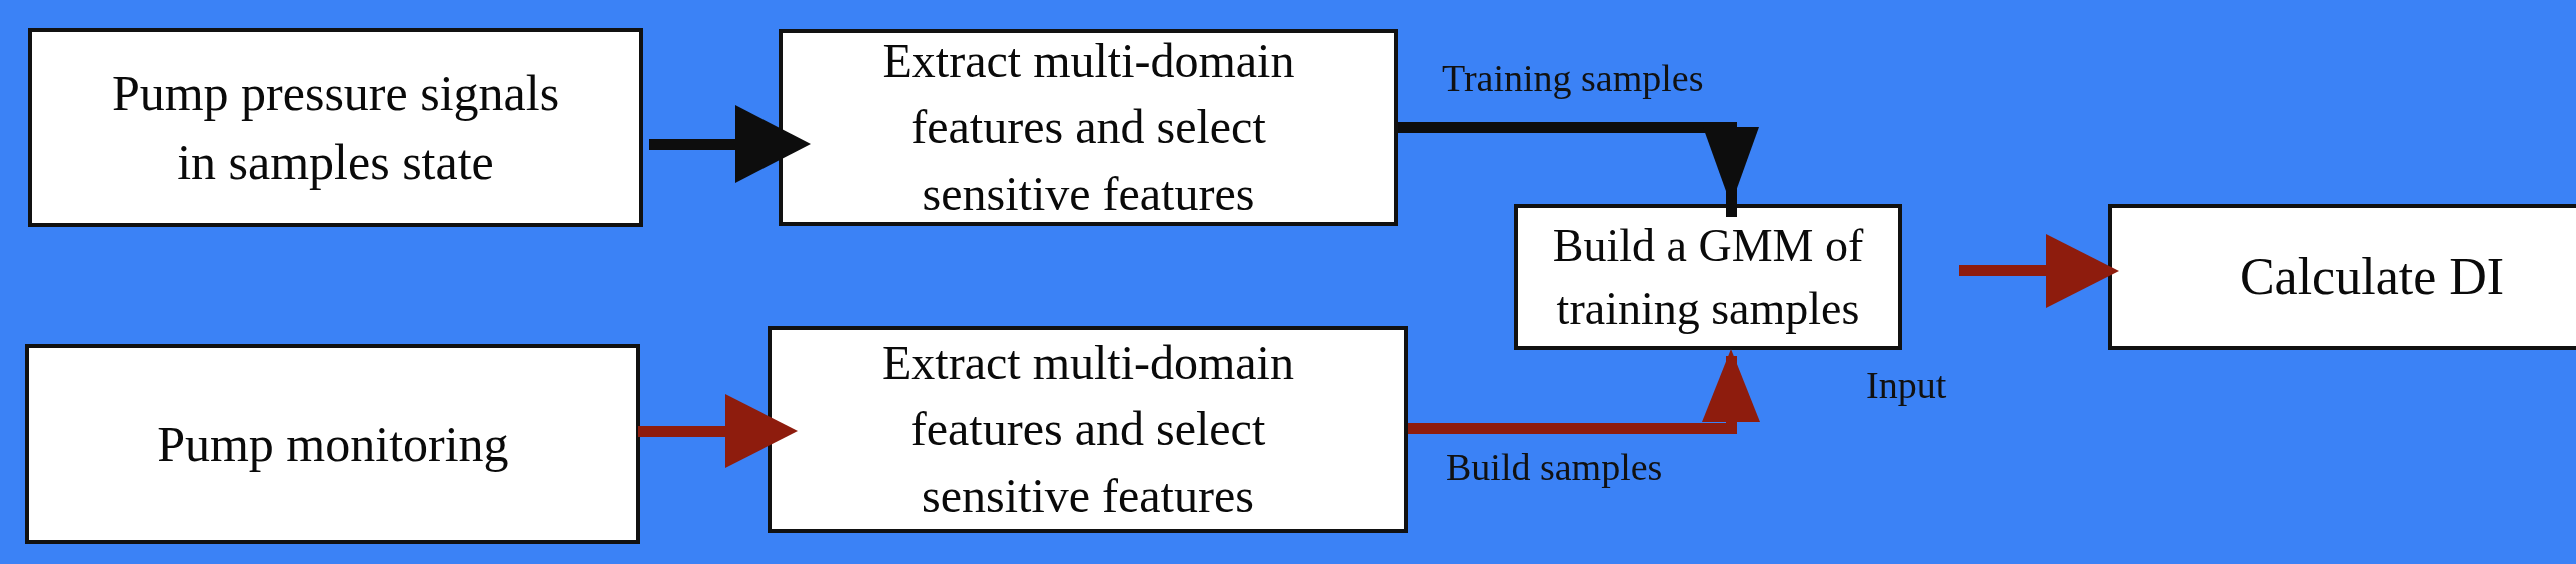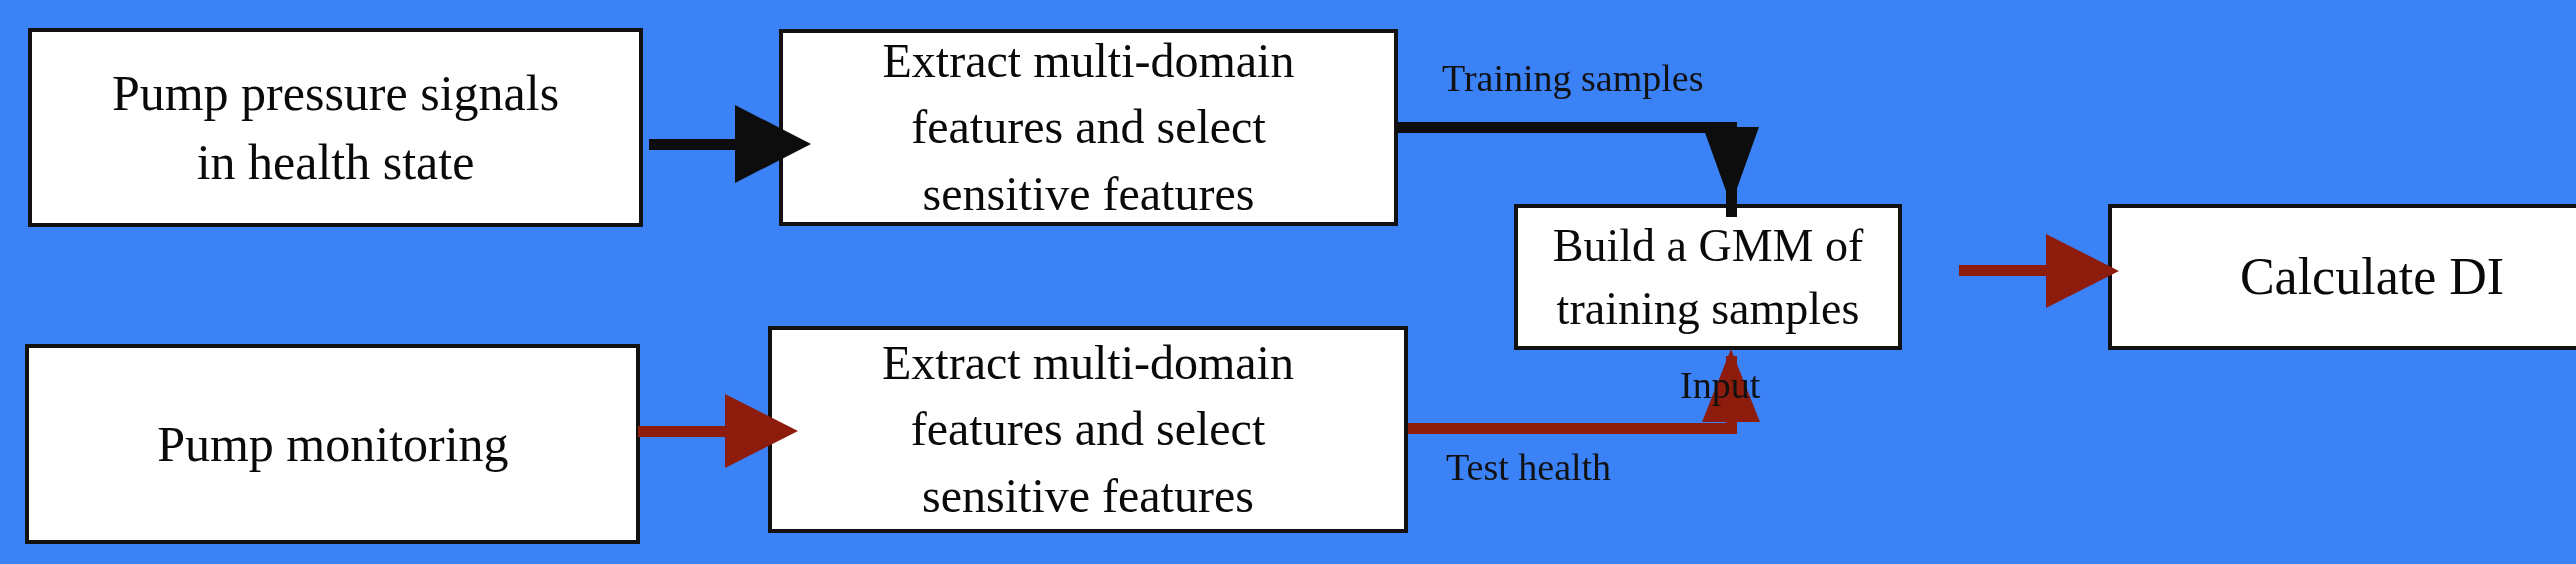--- a/index.html
+++ b/index.html
@@ -82,31 +82,31 @@
   
   .edge-label{
     position:absolute;
     color:#111111;
     white-space:nowrap;
     font-size:38px;
     line-height:1;
   }
   #lbl-training{left:1442px; top:59px;}
   #lbl-test    {left:1446px; top:448px;}
-  #lbl-input   {left:1680px; top:366px;text-align:center;}
+  #lbl-input   {left:1866px; top:366px;text-align:center;}
 </style>
 </head>
 <body>
 
 <div id="canvas">
 
   <div class="node" id="box-health">
     <span class="txt">
       <span>Pump pressure signals</span><br>
-      <span>in health state</span>
+      <span>in samples state</span>
     </span>
   </div>
 
   <div class="node" id="box-extract1">
     <span class="txt">
       <span>Extract multi-domain</span><br>
       <span>features and select</span><br>
       <span>sensitive features</span>
     </span>
   </div>
@@ -147,17 +147,17 @@
   <div class="head head-right-red" id="a3-head"></div>
 
   <div class="seg seg-h red" id="a4-shaft-h"></div>
   <div class="seg seg-v red" id="a4-shaft-v"></div>
   <div class="head head-up-red" id="a4-head"></div>
 
   <div class="seg seg-h red" id="a5-shaft"></div>
   <div class="head head-right-red" id="a5-head"></div>
 
   <div class="edge-label" id="lbl-training">Training samples</div>
-  <div class="edge-label" id="lbl-test">Test health</div>
+  <div class="edge-label" id="lbl-test">Build samples</div>
   <div class="edge-label" id="lbl-input">Input</div>
 
 </div>
 
 
 </body></html>

